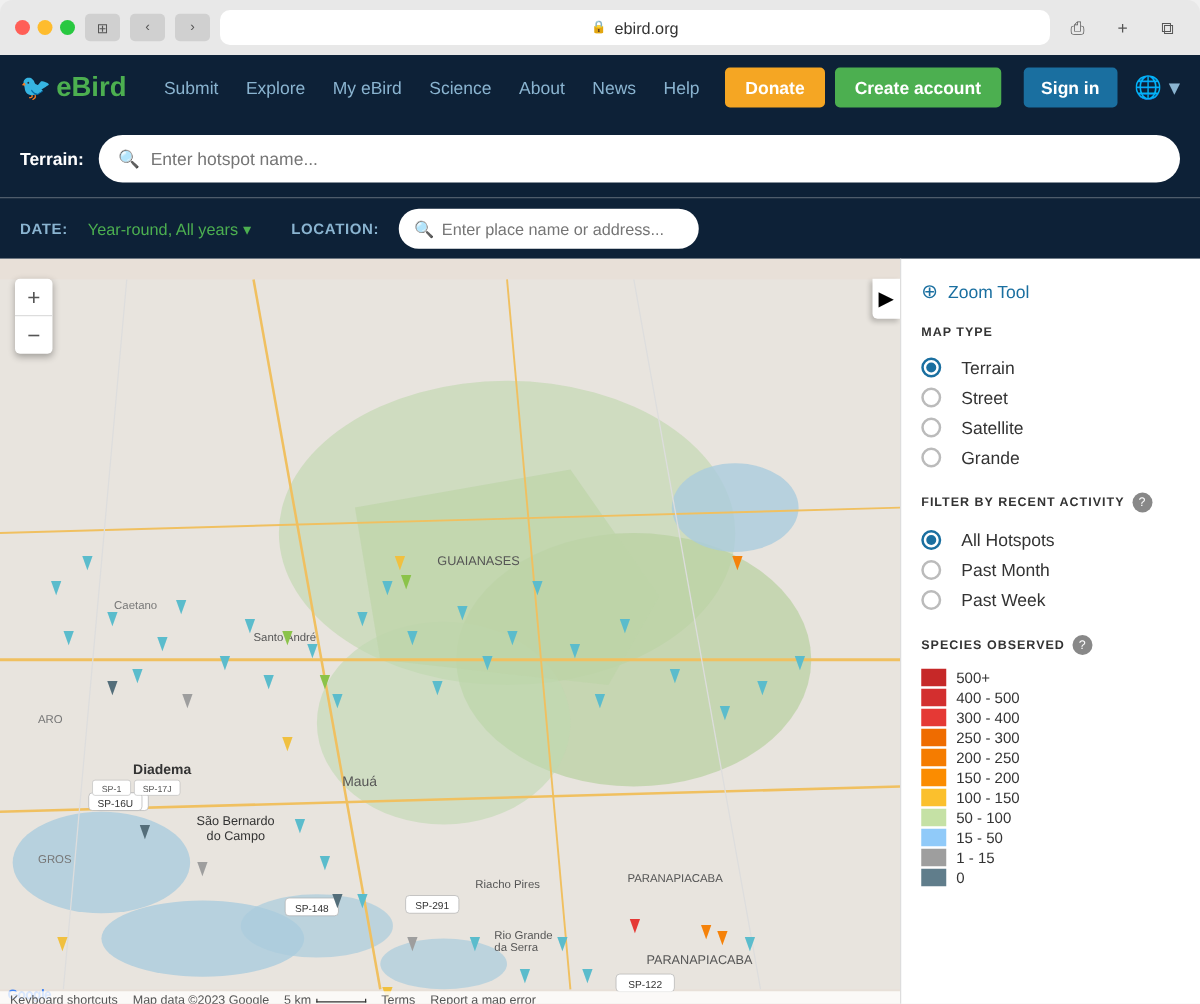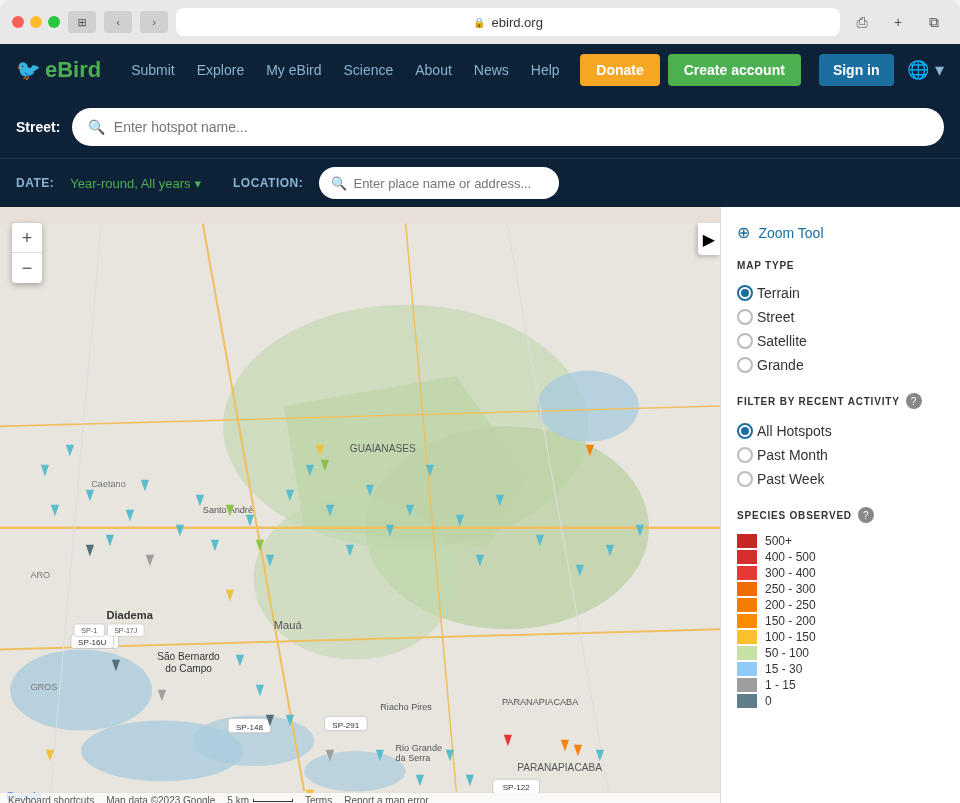--- a/index.html
+++ b/index.html
@@ -118,21 +118,21 @@
     .zoom-tool-btn {
       display: flex; align-items: center; gap: 8px; color: #1a6fa0; font-size: 14px;
       cursor: pointer; margin-bottom: 18px; font-weight: 500;
     }
     .section-title {
       font-size: 10px; font-weight: 700; color: #333; letter-spacing: 0.8px;
       margin-bottom: 10px; margin-top: 4px;
     }
     .radio-group { margin-bottom: 16px; }
     .radio-item {
-      display: flex; align-items: center; gap: 4px; padding: 4px 0; cursor: pointer;
+      display: flex; align-items: center; gap: 16px; padding: 4px 0; cursor: pointer;
       font-size: 14px; color: #333;
     }
     .radio-circle {
       width: 16px; height: 16px; border-radius: 50%; border: 2px solid #bbb;
       display: flex; align-items: center; justify-content: center; flex-shrink: 0;
     }
     .radio-circle.selected { border-color: #1a6fa0; }
     .radio-inner { width: 8px; height: 8px; border-radius: 50%; background: #1a6fa0; }
 
     .section-header {
@@ -209,21 +209,21 @@
   </div>
   <div class="nav-buttons">
     <button class="btn-donate">Donate</button>
     <button class="btn-create">Create account</button>
     <button class="btn-signin">Sign in</button>
     <div class="btn-globe">🌐 ▾</div>
   </div>
 </div>
 
 <div class="search-bar">
-  <span class="hotspot-label">Street:</span>
+  <span class="hotspot-label">Terrain:</span>
   <div class="hotspot-input">
     <span style="color:#bbb; font-size:14px;">🔍</span>
     <input type="text" placeholder="Enter hotspot name..." style="">
   </div>
 </div>
 
 <div class="filter-bar">
   <span class="filter-label">DATE:</span>
   <div class="filter-value">
     <span>Year-round,  All years</span>
@@ -466,21 +466,21 @@
       <div class="legend-item">
         <div class="legend-color" style="background:#fbc02d;"></div>
         <span>100 - 150</span>
       </div>
       <div class="legend-item">
         <div class="legend-color" style="background:#c5e1a5;"></div>
         <span>50 - 100</span>
       </div>
       <div class="legend-item">
         <div class="legend-color" style="background:#90caf9;"></div>
-        <span>15 - 30</span>
+        <span>15 - 50</span>
       </div>
       <div class="legend-item">
         <div class="legend-color" style="background:#9e9e9e;"></div>
         <span>1 - 15</span>
       </div>
       <div class="legend-item">
         <div class="legend-color" style="background:#607d8b;"></div>
         <span>0</span>
       </div>
     </div>

